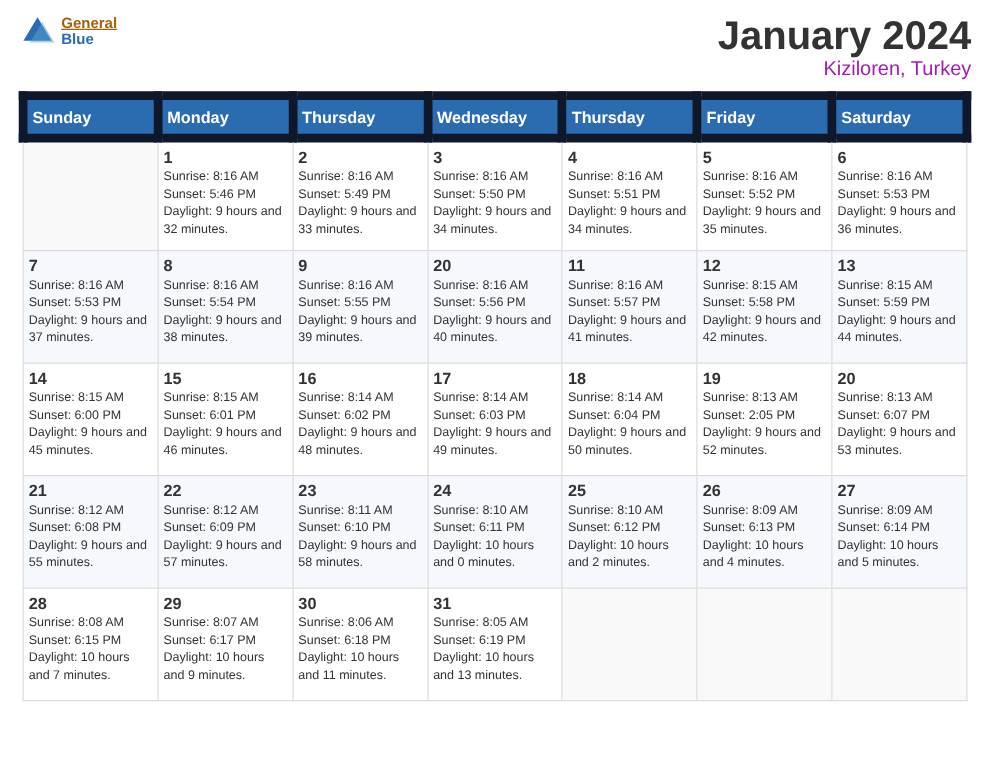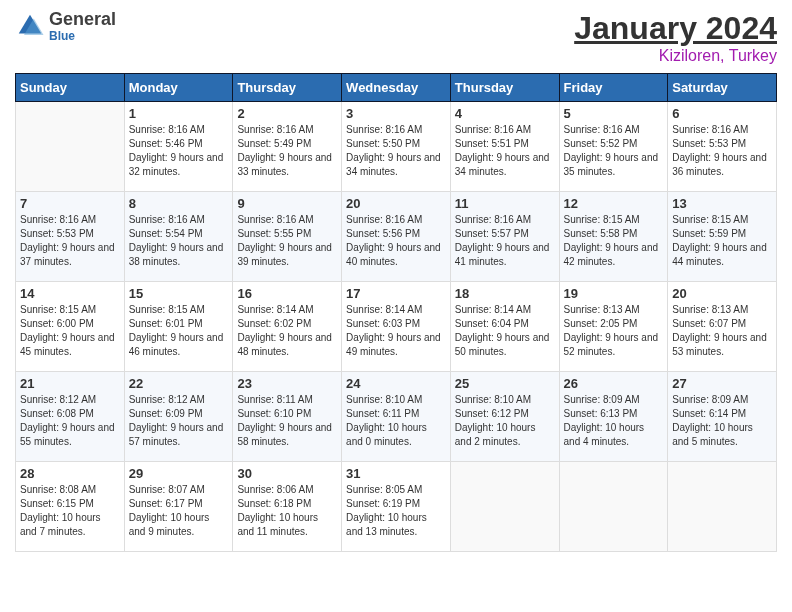--- a/index.html
+++ b/index.html
@@ -20,59 +20,59 @@
       display: flex;
       align-items: center;
       gap: 4px;
     }
     .logo-text {
       display: flex;
       flex-direction: column;
       line-height: 1.1;
     }
     .logo-general {
-      font-size: 18px;
-      font-weight: bold;
-      color: #404040;
+      font-size: 12px;
+      font-weight: bold;
+      color: #a16207;
+      text-decoration: underline;
     }
     .logo-blue {
       font-size: 12px;
       font-weight: bold;
       color: #2b6cb0;
     }
     .logo-icon {
       width: 30px;
       height: 30px;
     }
     .title-area {
       text-align: right;
     }
     .main-title {
       font-size: 32px;
       font-weight: bold;
       color: #333;
-      text-decoration: underline;
     }
     .subtitle {
       font-size: 16px;
       color: #a21caf;
     }
     table {
       width: 100%;
       border-collapse: collapse;
       font-size: 11px;
     }
     thead tr th {
       background-color: #2b6cb0;
       color: #fff;
       padding: 6px 4px;
       text-align: left;
       font-size: 13px;
       font-weight: bold;
-      border: 1px solid #0f172a;
+      border: 7px solid #0f172a;
     }
     tbody tr {
       border-bottom: 1px solid #ccc;
     }
     tbody tr td {
       vertical-align: top;
       padding: 4px 4px 6px 4px;
       border: 1px solid #ddd;
       min-height: 80px;
       height: 90px;

